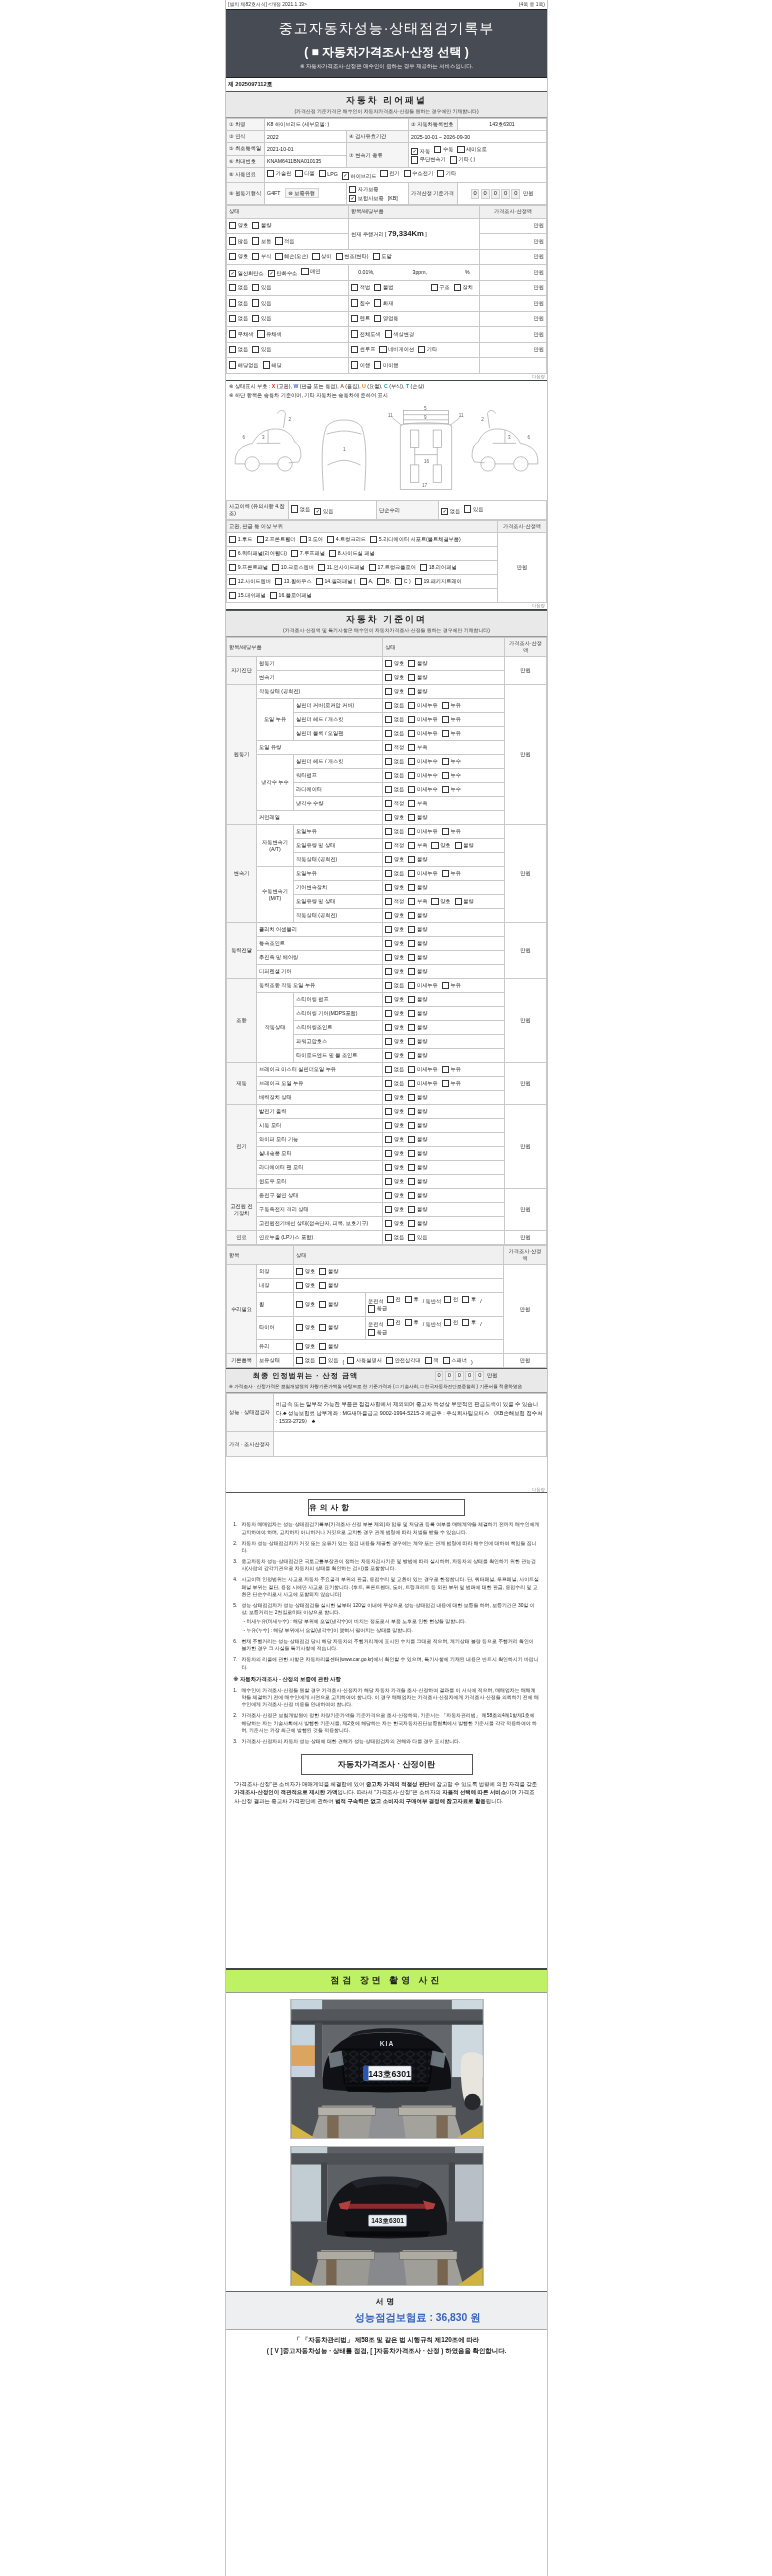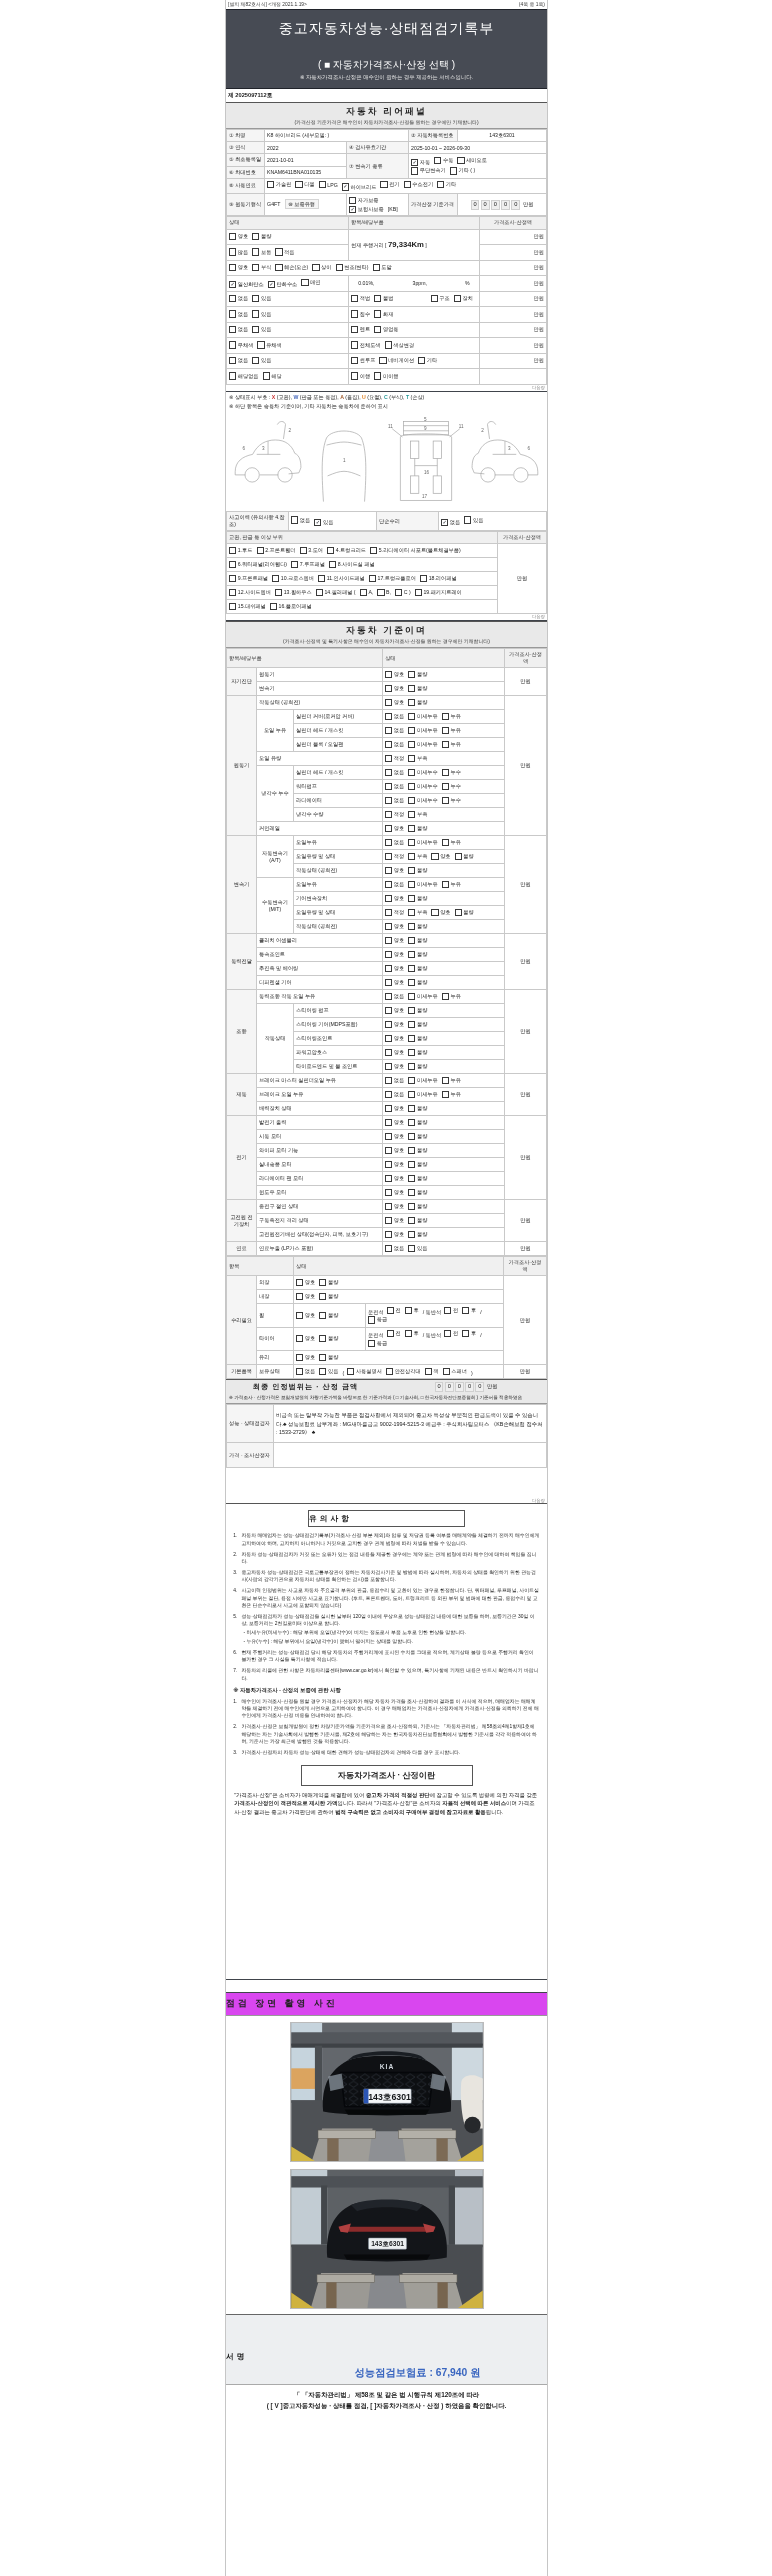--- a/index.html
+++ b/index.html
@@ -4,21 +4,21 @@
 <style>
   html,body{margin:0;padding:0;background:#fff;}
   body{width:773px;height:2576px;position:relative;overflow:hidden;
        font-family:"Liberation Sans","DejaVu Sans",sans-serif;color:#222;}
   .doc{position:absolute;left:225px;top:0;width:323px;height:2576px;
        border-left:0.5px solid #c6c6c6;border-right:0.5px solid #c6c6c6;background:#fff;box-sizing:border-box;}
   .topnote{display:flex;justify-content:space-between;font-size:4.9px;color:#333;padding:1px 2.1px 1.5px;}
   .titlebox{background:#474b54;border-top:1.5px solid #20232a;border-bottom:1px solid #20232a;
             color:#fff;text-align:center;padding:10.3px 0 6.2px;}
   .titlebox .t1{font-size:14px;font-weight:normal;letter-spacing:1px;}
-  .titlebox .t2{font-size:10px;font-weight:normal;margin-top:20px;}
+  .titlebox .t2{font-size:12px;font-weight:bold;margin-top:6px;}
   .titlebox .t3{font-size:5.4px;color:#e3e3e3;margin-top:2.6px;}
   .docno{font-size:5.7px;font-weight:bold;padding:3.1px 2.1px 2.1px;}
   .secband{background:#e9e9e9;text-align:center;border-top:1px solid #555;border-bottom:0.5px solid #999;padding:3.1px 0 2.6px;}
   .secband .st{font-size:8.8px;font-weight:bold;letter-spacing:2.1px;}
   .secband .ss{font-size:4.9px;color:#333;margin-top:1.5px;}
   table{width:100%;border-collapse:collapse;table-layout:fixed;}
   td,th{border:0.5px solid #c9c9c9;font-size:5.2px;padding:2.1px 2.1px;vertical-align:middle;
         overflow:hidden;text-align:left;font-weight:normal;}
   .lab{background:#f5f5f5;}
   .hd{background:#f0f0f0;color:#333;}
@@ -43,25 +43,25 @@
   .notice-head{border:0.5px solid #555;width:155px;margin:1px auto 5.2px;text-align:left;
                font-size:7.7px;font-weight:bold;letter-spacing:3.1px;padding:2.6px 0;background:#fff;}
   .nitem{display:flex;font-size:4.9px;line-height:1.5;margin:0 0 3.6px;color:#222;}
   .nitem .n{flex:0 0 8.2px;}
   .nsub{font-size:4.9px;line-height:1.5;margin:-2.1px 0 3.6px 10.3px;color:#222;}
   .gtitle{font-size:5.4px;font-weight:bold;margin:5.2px 0 3.6px;}
   .valbox{border:0.5px solid #555;width:170px;margin:8.2px auto 5.2px;text-align:center;
           font-size:8.2px;font-weight:bold;padding:4.1px 0;}
   .valbody{font-size:5.4px;line-height:1.55;padding:0 1px 3.1px;}
   .valbody .b{font-weight:bold;}
-  .photoband{background:#d946ef;text-align:left;border-top:1.5px solid #40444b;border-bottom:0.5px solid #999;
-             padding:5.2px 0;font-size:8.8px;font-weight:bold;letter-spacing:3.1px;margin-top:12px;}
+  .photoband{background:#bef264;text-align:center;border-top:1.5px solid #40444b;border-bottom:0.5px solid #999;
+             padding:5.2px 0;font-size:8.8px;font-weight:bold;letter-spacing:3.1px;}
   .photo{width:192px;margin:6.2px auto 2.1px;display:block;border:0.5px solid #bbb;}
   .signband{background:#edeff1;border-top:1px solid #666;border-bottom:0.5px solid #aaa;padding:5.2px 0 4.1px;}
-  .signband .s1{font-size:7.7px;font-weight:bold;letter-spacing:3.1px;margin-top:32px;}
+  .signband .s1{text-align:center;font-size:7.7px;font-weight:bold;letter-spacing:3.1px;}
   .fee{text-align:center;font-size:10.3px;margin-top:4.1px;padding-left:62px;}
   .footer{text-align:center;font-size:6.4px;font-weight:bold;line-height:1.6;padding:5.2px 0 0;}
   .gap{height:155px;}
   .spread{display:flex;justify-content:space-between;padding:0 7.2px;}
 </style>
 </head>
 <body>
 
 <div class="doc">
 
@@ -1342,21 +1342,21 @@
       <rect x="150" y="132" width="74" height="22" rx="2" fill="#eceff1" stroke="#7a8694"></rect>
       <text x="187" y="148" text-anchor="middle" font-size="13" font-weight="bold" fill="#1a1c1f" font-family="Liberation Sans,sans-serif">143호6301</text>
     </g>
     <path d="M102,164 L270,164 L264,174 L108,174 Z" fill="#08090b"></path>
   </svg>
 
   <div style="height:3.1px;"></div>
   <div class="signband">
     <div class="s1">서명</div>
     <div class="fee">
-      <span id="fee-text"><span style="color:#3a66c0;font-weight:bold;">성능점검보험료 : </span><span style="color:#3a66c0;font-weight:bold;">67,940 원</span></span>
+      <span id="fee-text"><span style="color:#3a66c0;font-weight:bold;">성능점검보험료 : </span><span style="color:#3a66c0;font-weight:bold;">36,830 원</span></span>
     </div>
   </div>
 
   <div class="footer">
     <div>「 「자동차관리법」 제58조 및 같은 법 시행규칙 제120조에 따라</div>
     <div>( [ V ]중고자동차성능 · 상태를 점검, [   ]자동차가격조사 · 산정 ) 하였음을 확인합니다.</div>
   </div>
 
 </div>
 

